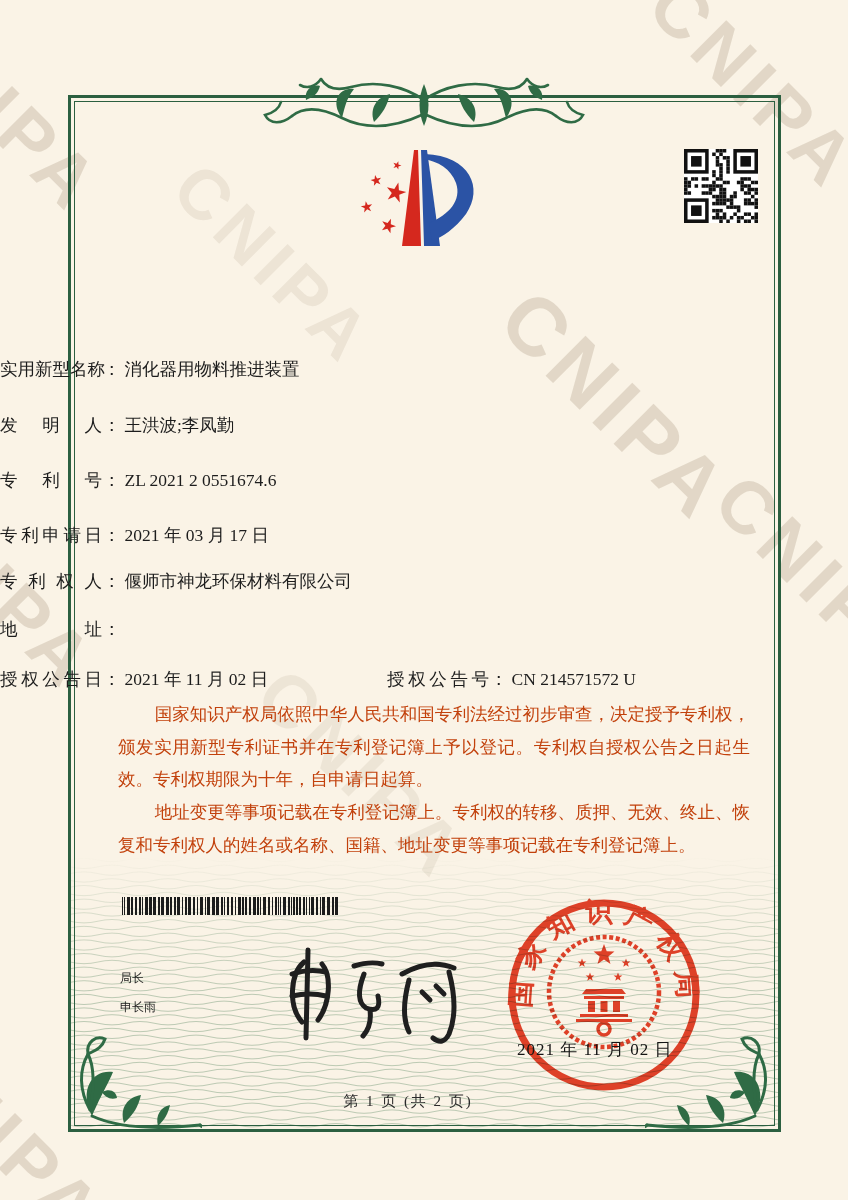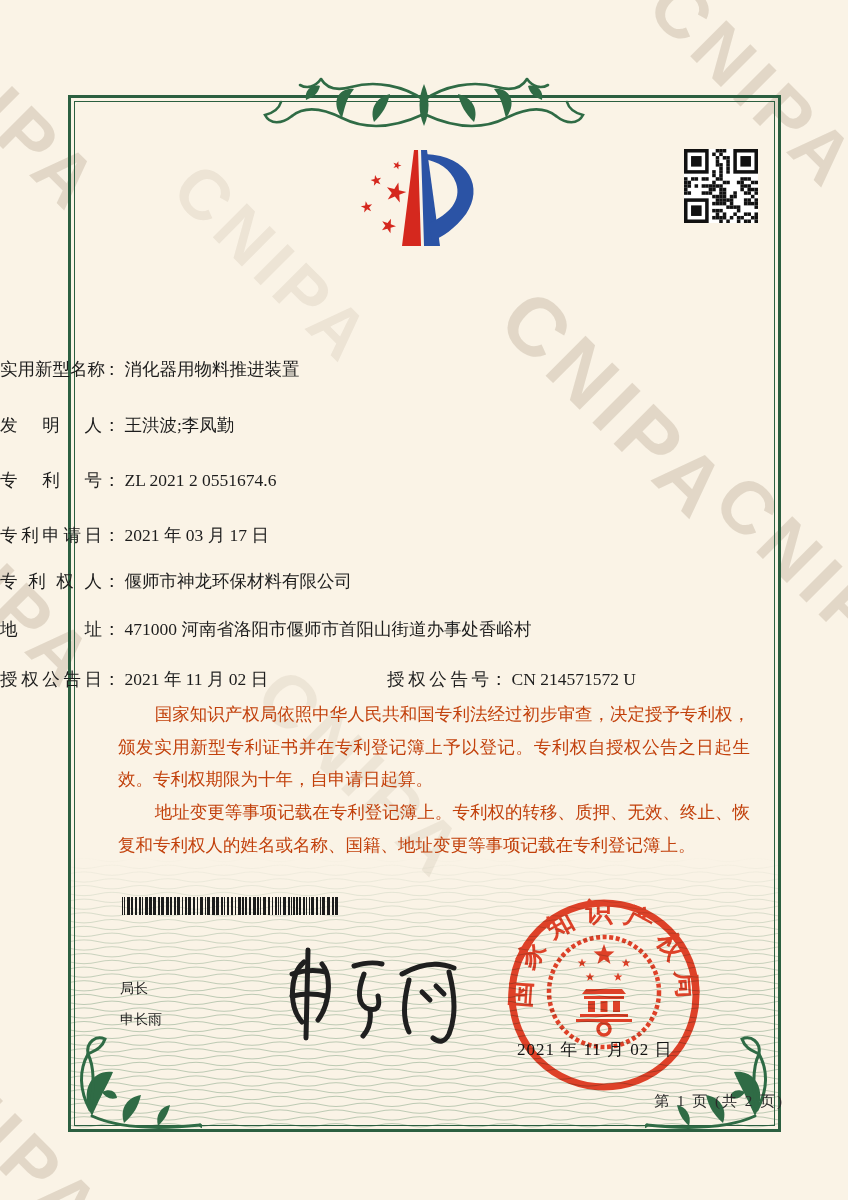--- a/index.html
+++ b/index.html
@@ -23,28 +23,28 @@
   #title{position:absolute;left:0;top:256px;width:848px;text-align:center;font-size:40px;
       font-weight:bold;letter-spacing:9px;color:#151515;z-index:6;}
   .row{position:absolute;display:flex;align-items:baseline;font-size:17.5px;color:#1d1d1d;
       white-space:nowrap;z-index:6;}
   .lab{display:inline-flex;justify-content:space-between;width:102px;}
   .colon{margin:0 4px 0 1px;}
   #paras{position:absolute;left:118px;top:698px;width:632px;font-size:17.5px;line-height:1.87;
       color:#c2410c;z-index:6;text-align:justify;}
   #paras p{margin:0;text-indent:2.1em;}
   #barcode{position:absolute;left:122px;top:897px;width:218px;height:18px;z-index:6;}
-  #official{position:absolute;left:120px;top:972px;font-size:14px;color:#1d1d1d;z-index:6;line-height:1;margin-top:10px;}
+  #official{position:absolute;left:120px;top:972px;font-size:12px;color:#1d1d1d;z-index:6;line-height:1;}
   #official .t2{margin-top:17px;}
   #sig{position:absolute;left:252px;top:942px;z-index:7;}
   #seal{position:absolute;left:504px;top:895px;z-index:6;opacity:.95;mix-blend-mode:multiply;}
   #seal-date{position:absolute;left:517px;top:1038px;font-size:17px;letter-spacing:1px;
       color:#141414;z-index:8;white-space:nowrap;}
-  #pagenum{position:absolute;left:68px;top:1092px;width:680px;text-align:right;font-size:15px;
-      letter-spacing:2px;color:#2a2a2a;z-index:6;padding-left:36px;}
+  #pagenum{position:absolute;left:68px;top:1092px;width:680px;text-align:center;font-size:15px;
+      letter-spacing:2px;color:#2a2a2a;z-index:6;}
   #contbox{position:absolute;left:327px;top:1138px;width:212px;height:32px;background:#fffdf6;
       display:flex;align-items:center;justify-content:center;font-size:16.5px;letter-spacing:2px;
       color:#1d1d1d;z-index:6;}
 </style>
 </head>
 <body>
 
 <div id="page">
 
   <div class="wm" style="left:-65px;top:-15px;font-size:74px;">CNIPA</div>
@@ -346,21 +346,20 @@
       </span>
       <span class="colon">：</span>
     <span>偃师市神龙环保材料有限公司</span>
   </div>
   <div class="row" style="top:617px;">
     <span class="lab char-justify">
         <span>地</span>
         <span>址</span>
       </span>
       <span class="colon">：</span>
-    <span>471000  河南省洛阳市偃师市首阳山街道办事处香峪村</span>
   </div>
   <div class="row" style="top:667px;">
     <span class="lab char-justify">
         <span>授</span>
         <span>权</span>
         <span>公</span>
         <span>告</span>
         <span>日</span>
       </span>
       <span class="colon">：</span>

